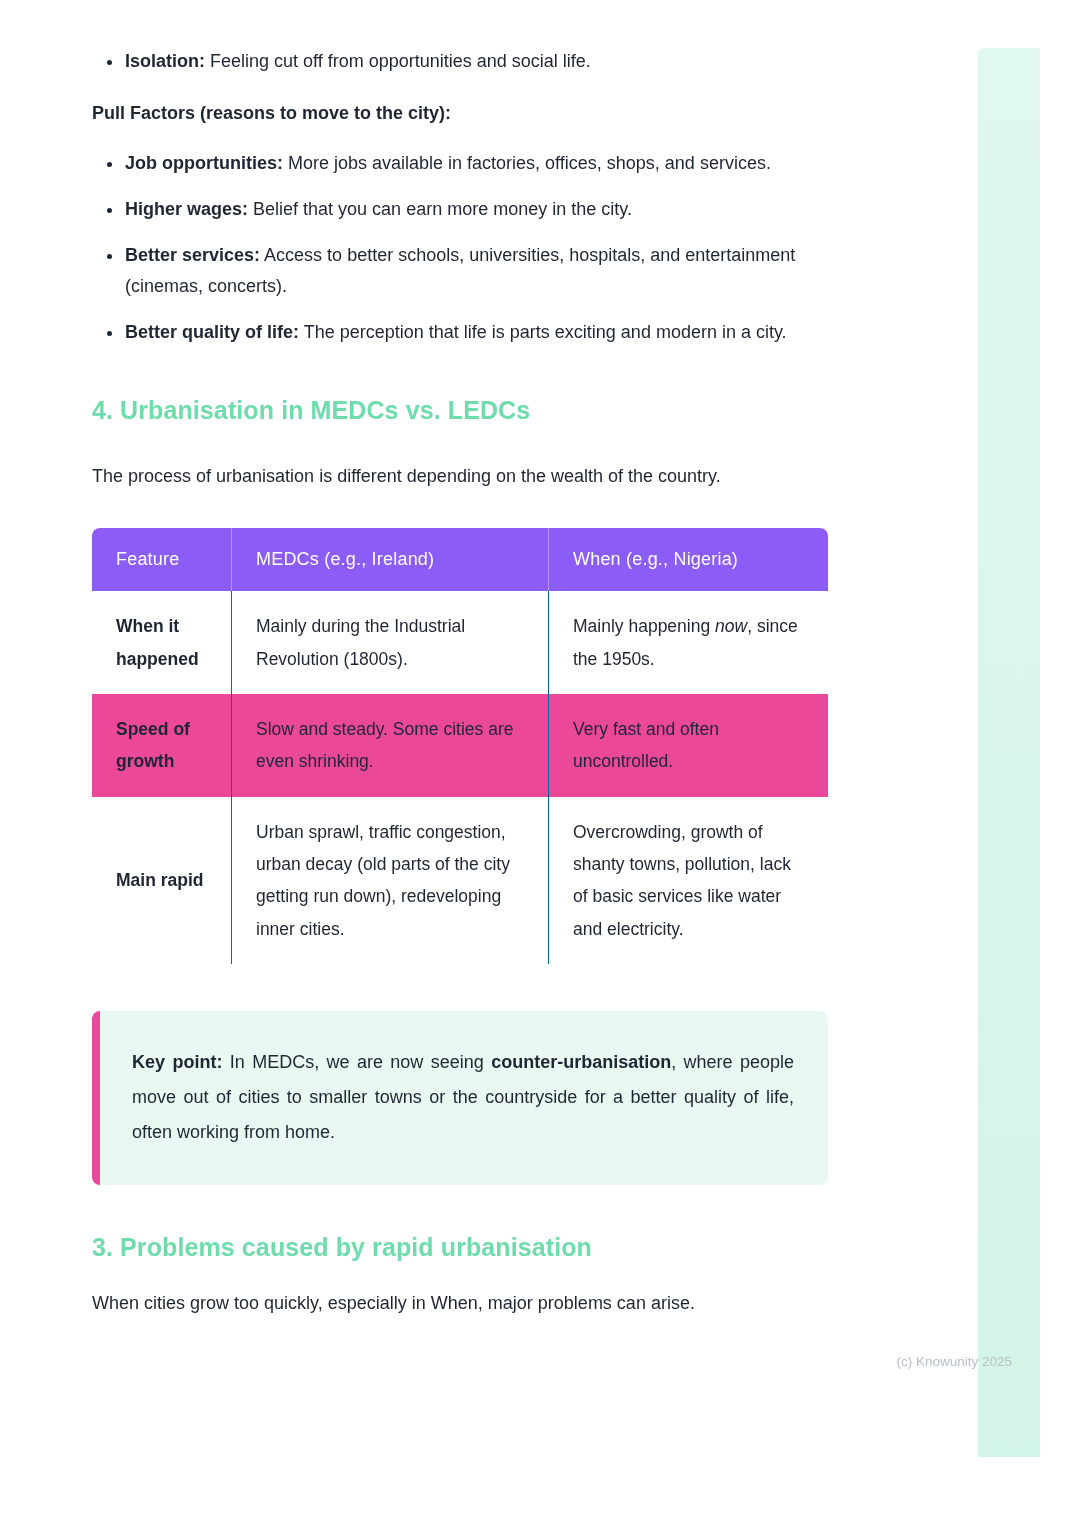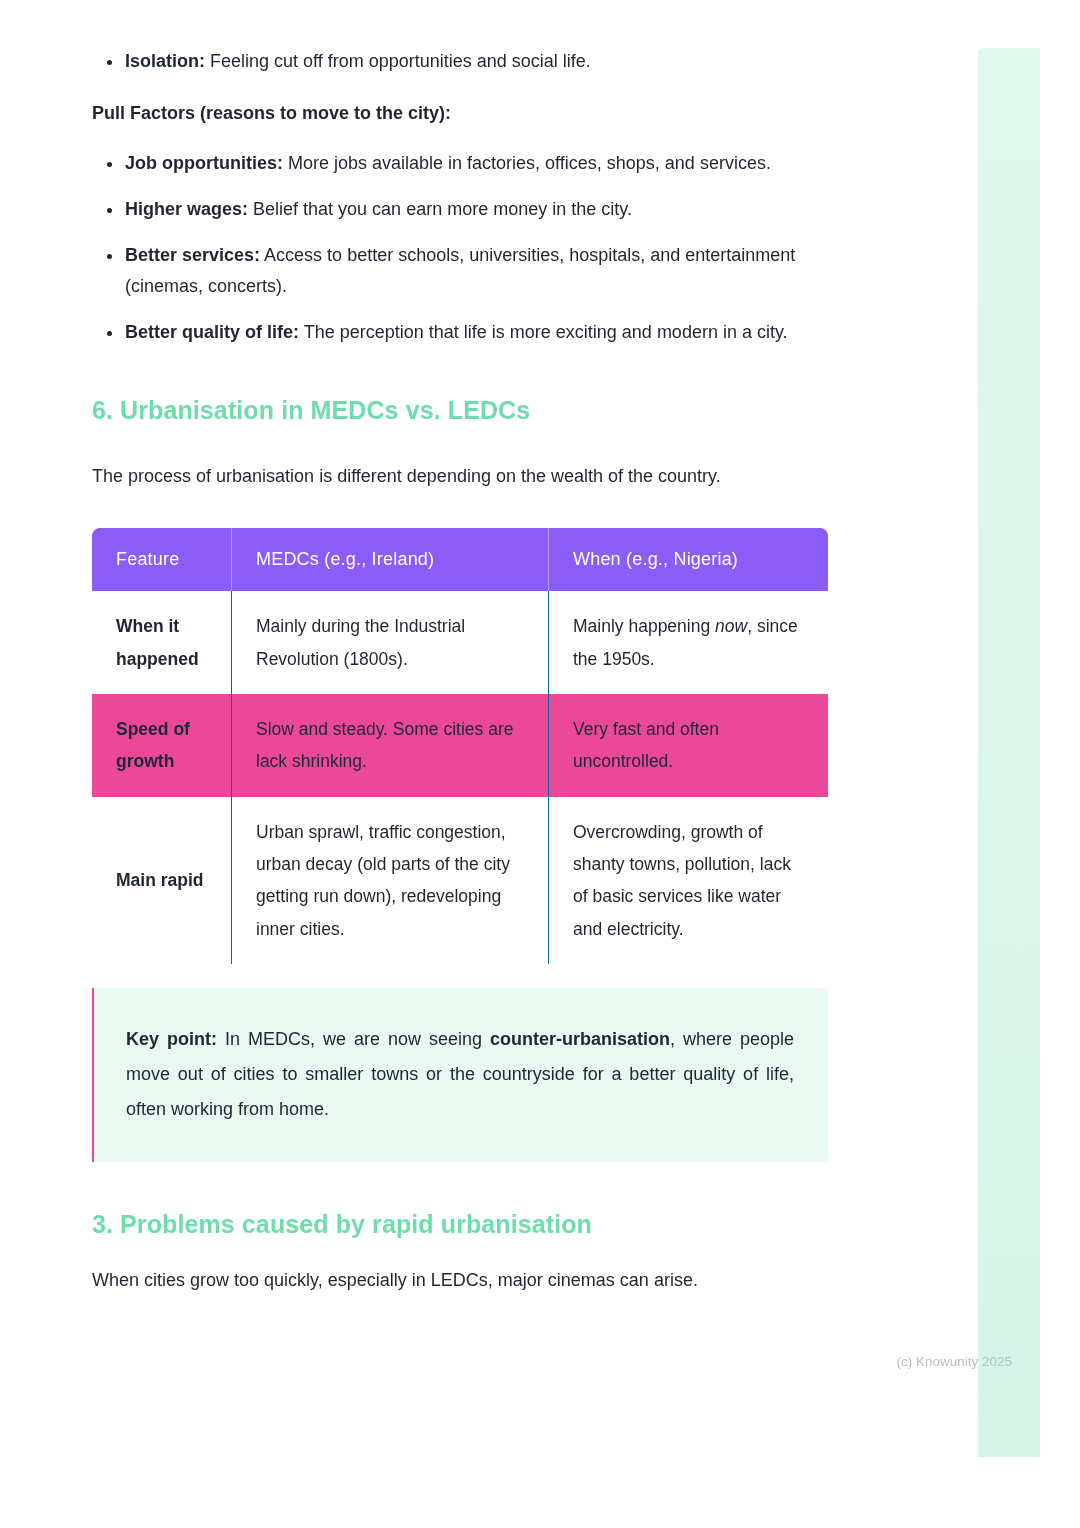--- a/index.html
+++ b/index.html
@@ -86,24 +86,24 @@
   table.compare th { border-right: 1px solid rgba(255,255,255,0.35); }
   table.compare th:last-child { border-right: none; }
   table.compare tr.alt td { background: #ec4899; }
   table.compare td.feature { font-weight: 700; }
   .col-feature { width: 140px; }
   .col-medc { width: 317px; }
   .col-ledc { width: 279px; }
   .ital { font-style: italic; }
 
   .callout {
-    margin-top: 24px;
+    margin-top: 47px;
     background: #e9f8f1;
-    border-left: 2px solid #ec4899;
-    border-radius: 0;
+    border-left: 8px solid #ec4899;
+    border-radius: 8px;
     padding: 34px 34px 34px 32px;
     font-size: 18px;
     line-height: 1.95;
   }
 
   .footer-credit {
     position: absolute;
     top: 1354px;
     right: 68px;
     font-size: 13.5px;
@@ -132,25 +132,25 @@
       <li>
         <span class="b">Job opportunities:</span><span> More jobs available in factories, offices, shops, and services.</span>
       </li>
       <li>
         <span class="b">Higher wages:</span><span> Belief that you can earn more money in the city.</span>
       </li>
       <li>
         <span class="b">Better services:</span><span> Access to better schools, universities, hospitals, and entertainment (cinemas, concerts).</span>
       </li>
       <li>
-        <span class="b">Better quality of life:</span><span> The perception that life is more exciting and modern in a city.</span>
+        <span class="b">Better quality of life:</span><span> The perception that life is parts exciting and modern in a city.</span>
       </li>
     </ul>
 
-    <h2 class="section-heading">6. Urbanisation in MEDCs vs. LEDCs</h2>
+    <h2 class="section-heading">4. Urbanisation in MEDCs vs. LEDCs</h2>
 
     <p class="body-text justify">The process of urbanisation is different depending on the wealth of the country.</p>
 
     <table class="compare">
       <colgroup>
         <col class="col-feature">
           <col class="col-medc">
           <col class="col-ledc">
       </colgroup>
       <thead>
@@ -163,36 +163,36 @@
       <tbody>
         <tr>
           <td class="feature">When it happened</td>
           <td>Mainly during the Industrial Revolution (1800s).</td>
           <td>
             <span>Mainly happening </span><span class="ital">now</span><span>, since the 1950s.</span>
           </td>
         </tr>
         <tr class="alt">
           <td class="feature">Speed of growth</td>
-          <td>Slow and steady. Some cities are lack shrinking.</td>
+          <td>Slow and steady. Some cities are even shrinking.</td>
           <td>Very fast and often uncontrolled.</td>
         </tr>
         <tr>
           <td class="feature">Main rapid</td>
           <td>Urban sprawl, traffic congestion, urban decay (old parts of the city getting run down), redeveloping inner cities.</td>
           <td>Overcrowding, growth of shanty towns, pollution, lack of basic services like water and electricity.</td>
         </tr>
       </tbody>
     </table>
 
     <div class="callout justify">
       <span class="b">Key point:</span><span> In MEDCs, we are now seeing </span><span class="b">counter-urbanisation</span><span>, where people move out of cities to smaller towns or the countryside for a better quality of life, often working from home.</span>
     </div>
 
     <h2 class="section-heading">3. Problems caused by rapid urbanisation</h2>
 
-    <p class="body-text">When cities grow too quickly, especially in LEDCs, major cinemas can arise.</p>
+    <p class="body-text">When cities grow too quickly, especially in When, major problems can arise.</p>
 
   </div>
 
   <div class="footer-credit">(c) Knowunity 2025</div>
 
 </div>
 
 </body></html>

